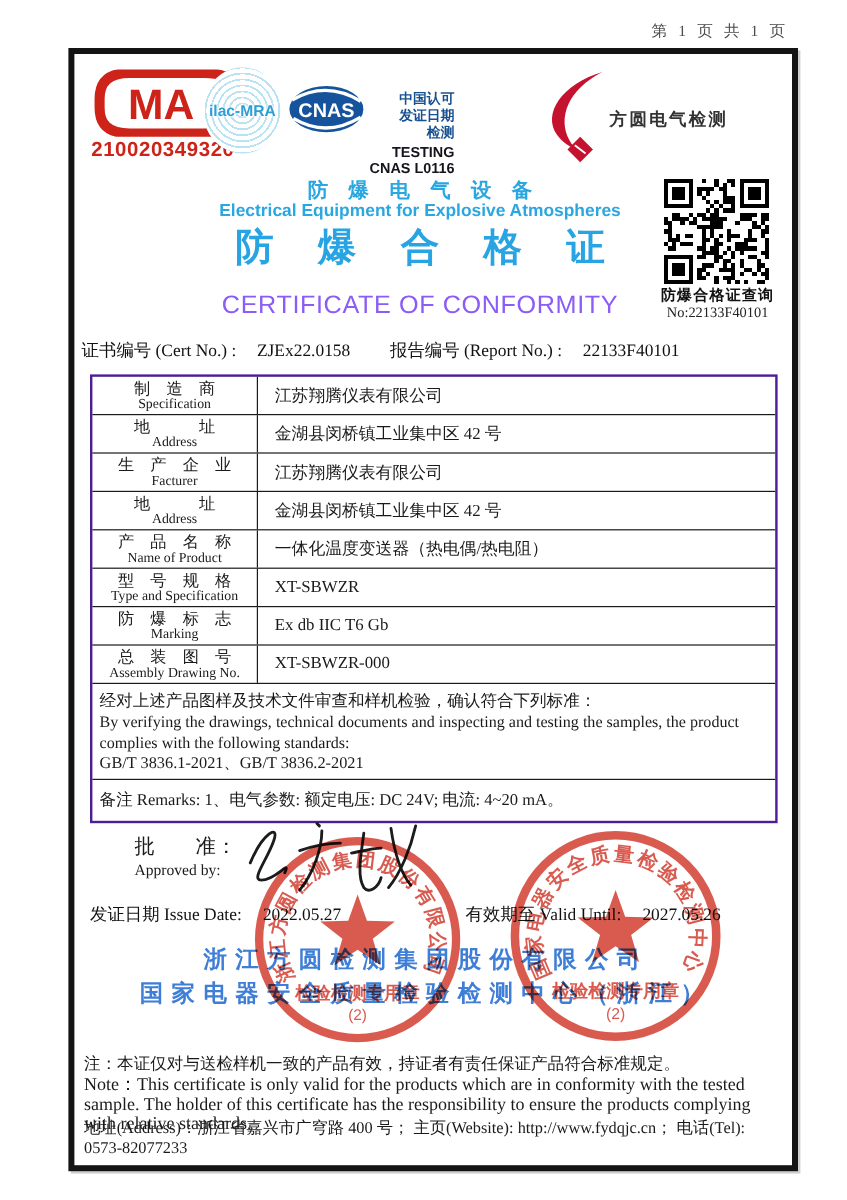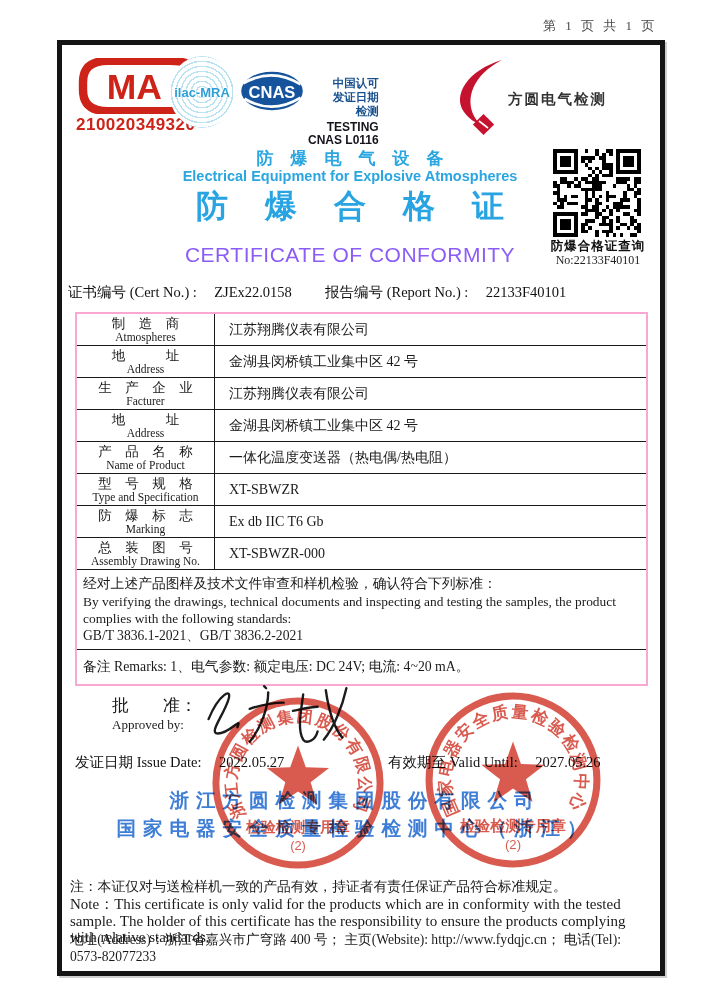--- a/index.html
+++ b/index.html
@@ -30,21 +30,21 @@
   .title-en{top:243px;font-size:21px;color:#8b5cf6;letter-spacing:.5px;}
   
   .qr{position:absolute;left:553px;top:149px;width:88px;height:88px;}
   .qr svg{width:100%;height:100%;}
   .qr-caption{position:absolute;left:545px;top:238px;width:106px;text-align:center;
               font-weight:bold;font-size:12.5px;color:#111;letter-spacing:1px;}
   .qr-number{position:absolute;left:545px;top:253px;width:106px;text-align:center;font-size:12px;color:#222;}
   
   .certline{position:absolute;top:283px;font-size:14.5px;color:#111;}
   
-  .doc-box{position:absolute;left:75px;top:312px;width:573px;border:2px solid #f9a8d4;box-sizing:border-box;background:#fff;}
+  .doc-box{position:absolute;left:75px;top:312px;width:573px;border:2px solid #4c1d95;box-sizing:border-box;background:#fff;}
   .t-row{display:flex;height:31px;border-bottom:1.6px solid #1a1a1a;}
   .t-label{width:138px;border-right:1.6px solid #1a1a1a;display:flex;flex-direction:column;
            align-items:center;justify-content:center;box-sizing:border-box;}
   .t-label-cn{font-size:13.5px;white-space:pre;line-height:15px;}
   .t-label-en{font-size:11.5px;line-height:13px;}
   .t-value{flex:1;display:flex;align-items:center;padding-left:14px;font-size:14px;}
   .stmt{border-bottom:1.6px solid #1a1a1a;padding:5px 10px 4px 6px;}
   .stmt-cn{font-size:13.8px;line-height:18px;}
   .stmt-en{font-size:13.4px;line-height:17px;}
   .stmt-std{font-size:13.6px;line-height:18px;}
@@ -341,21 +341,21 @@
   <div class="certline" style="left:325px;">
     <span>报告编号 (Report No.) :</span>
     <span style="display:inline-block;width:10px;"></span>
     <span>22133F40101</span>
   </div>
 
   <div class="doc-box">
     <div class="t-row">
       <div class="t-label">
         <div class="t-label-cn">制　造　商</div>
-        <div class="t-label-en">Atmospheres</div>
+        <div class="t-label-en">Specification</div>
       </div>
       <div class="t-value">江苏翔腾仪表有限公司</div>
     </div>
     <div class="t-row">
       <div class="t-label">
         <div class="t-label-cn">地　　　址</div>
         <div class="t-label-en">Address</div>
       </div>
       <div class="t-value">金湖县闵桥镇工业集中区 42 号</div>
     </div>

